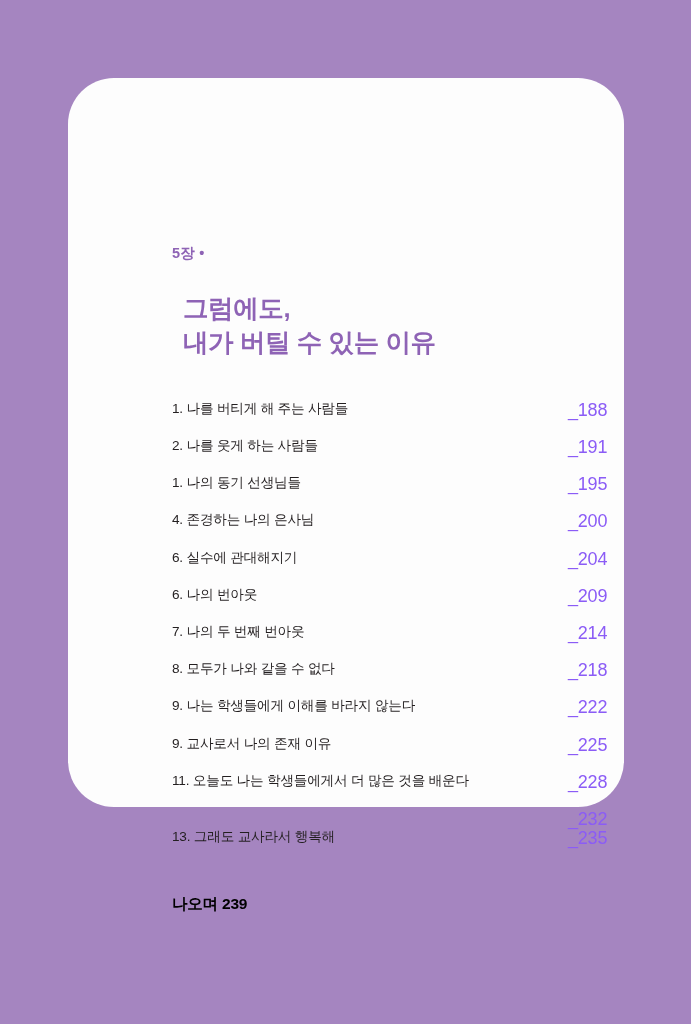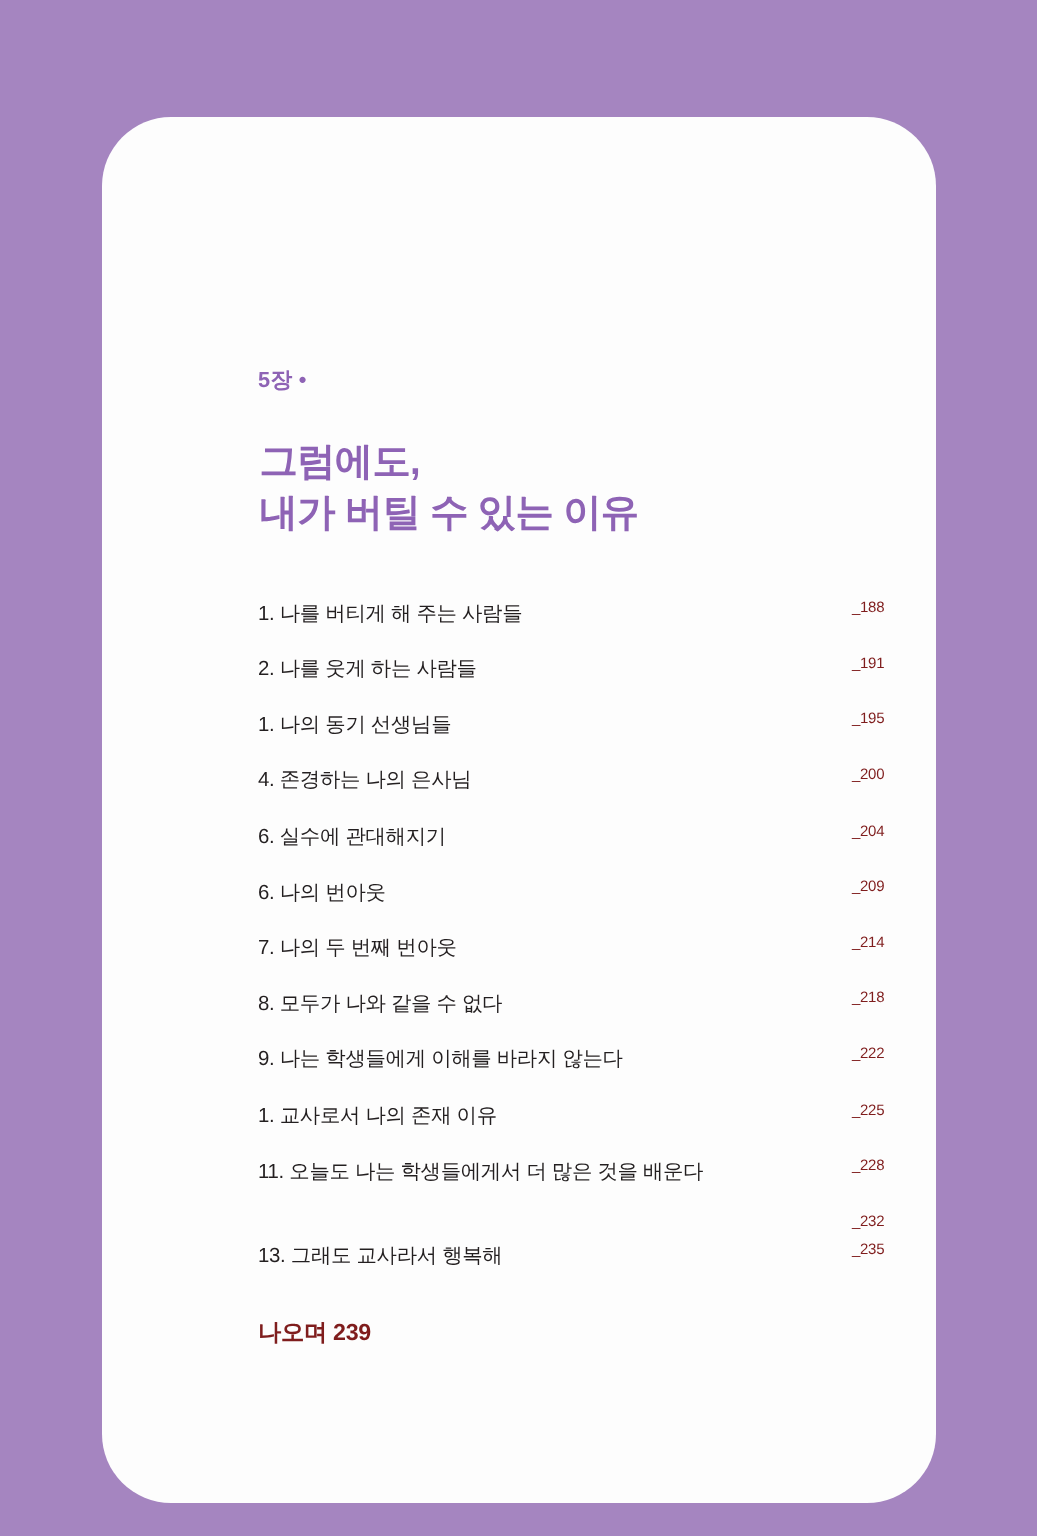--- a/index.html
+++ b/index.html
@@ -16,21 +16,21 @@
   .page-wrap {
     position: relative;
     width: 691px;
     height: 1024px;
   }
   .card {
     position: absolute;
     left: 68px;
     top: 78px;
     width: 556px;
-    height: 924px;
+    height: 729px;
     background: #fdfdfd;
     border-radius: 46px;
     box-sizing: border-box;
     padding: 0;
   }
   .inner {
     position: absolute;
     left: 104px;
     top: 166px;
     width: 440px;
@@ -41,21 +41,21 @@
     font-weight: bold;
     letter-spacing: 0.2px;
     margin: 0 0 28px 0;
     white-space: nowrap;
   }
   .chapter-title {
     color: #8e63b5;
     font-size: 25.5px;
     font-weight: bold;
     line-height: 1.35;
-    margin: 1px;
+    margin: 11px;
     letter-spacing: -0.4px;
   }
   .toc {
     margin-top: 40px;
   }
   .toc-row {
     display: flex;
     align-items: baseline;
     justify-content: flex-start;
     font-size: 13.6px;
@@ -63,31 +63,31 @@
     margin-bottom: 19.2px;
     letter-spacing: -0.2px;
   }
   .toc-title {
     flex: 0 0 auto;
     max-width: 360px;
   }
   .toc-page {
     position: absolute;
     left: 396px;
-    font-size: 10px;
-    color: #7f1d1d;
+    font-size: 18px;
+    color: #8b5cf6;
   }
   .toc-row-pos {
     position: relative;
   }
   .closing {
-    margin-top: 32px;
+    margin-top: 48px;
     font-size: 15.5px;
     font-weight: bold;
-    color: #7f1d1d;
+    color: #000000;
     letter-spacing: -0.2px;
   }
 </style>
 </head>
 <body>
 
 <div class="page-wrap">
   <div class="card">
     <div class="inner">
 
@@ -139,21 +139,21 @@
           <span class="toc-title">8. 모두가 나와 같을 수 없다</span>
           <span class="toc-page">_218</span>
         </div>
 
         <div class="toc-row toc-row-pos">
           <span class="toc-title">9. 나는 학생들에게 이해를 바라지 않는다</span>
           <span class="toc-page">_222</span>
         </div>
 
         <div class="toc-row toc-row-pos">
-          <span class="toc-title">1. 교사로서 나의 존재 이유</span>
+          <span class="toc-title">9. 교사로서 나의 존재 이유</span>
           <span class="toc-page">_225</span>
         </div>
 
         <div class="toc-row toc-row-pos">
           <span class="toc-title">11. 오늘도 나는 학생들에게서 더 많은 것을 배운다</span>
           <span class="toc-page">_228</span>
         </div>
 
         <div class="toc-row toc-row-pos">
           <span class="toc-page">_232</span>

